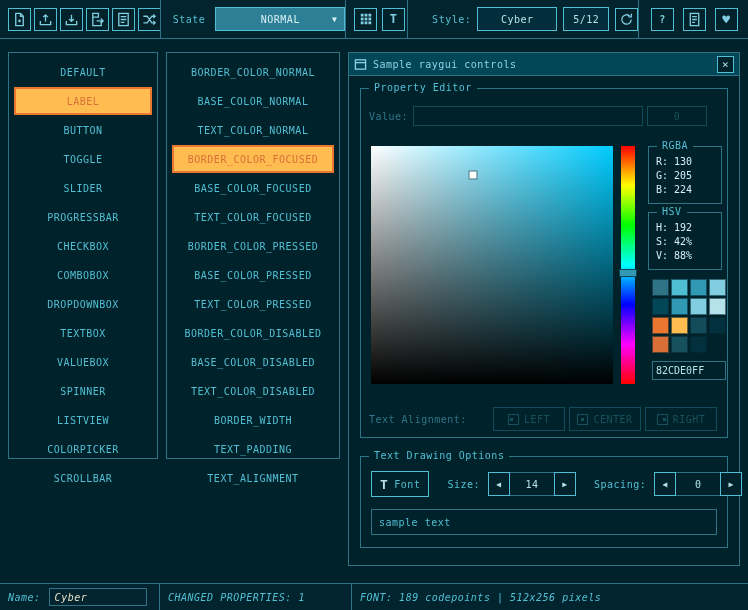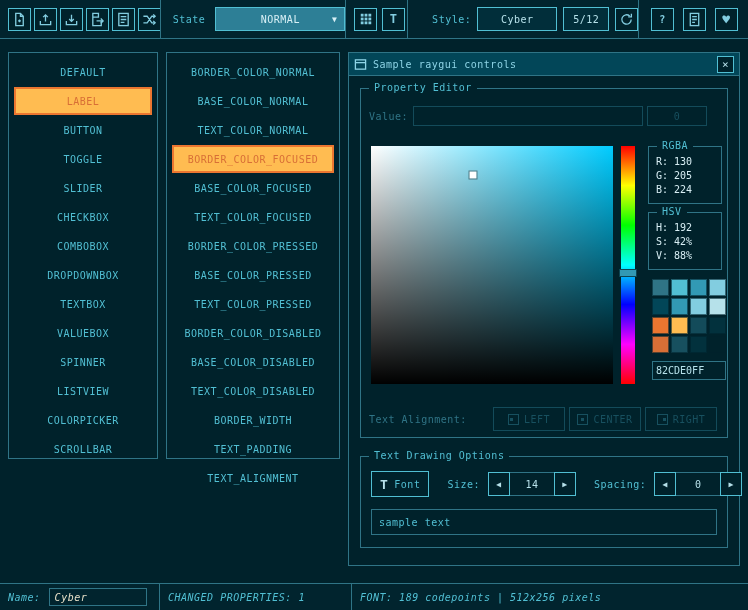--- a/index.html
+++ b/index.html
@@ -241,20 +241,21 @@
       </div>
     </div>
   </header>
 
   <nav class="list-panel" id="controls-panel">
     <div class="list-item">DEFAULT</div>
     <div class="list-item selected">LABEL</div>
     <div class="list-item">BUTTON</div>
     <div class="list-item">TOGGLE</div>
     <div class="list-item">SLIDER</div>
+    <div class="list-item">PROGRESSBAR</div>
     <div class="list-item">CHECKBOX</div>
     <div class="list-item">COMBOBOX</div>
     <div class="list-item">DROPDOWNBOX</div>
     <div class="list-item">TEXTBOX</div>
     <div class="list-item">VALUEBOX</div>
     <div class="list-item">SPINNER</div>
     <div class="list-item">LISTVIEW</div>
     <div class="list-item">COLORPICKER</div>
     <div class="list-item">SCROLLBAR</div>
   </nav>

